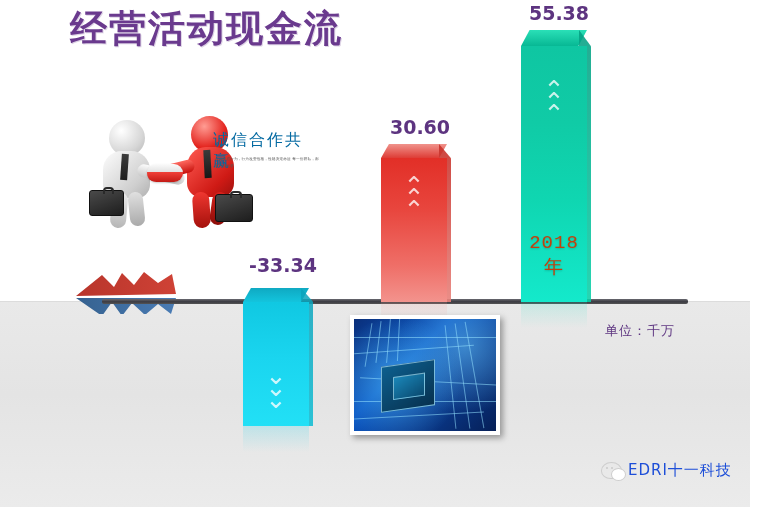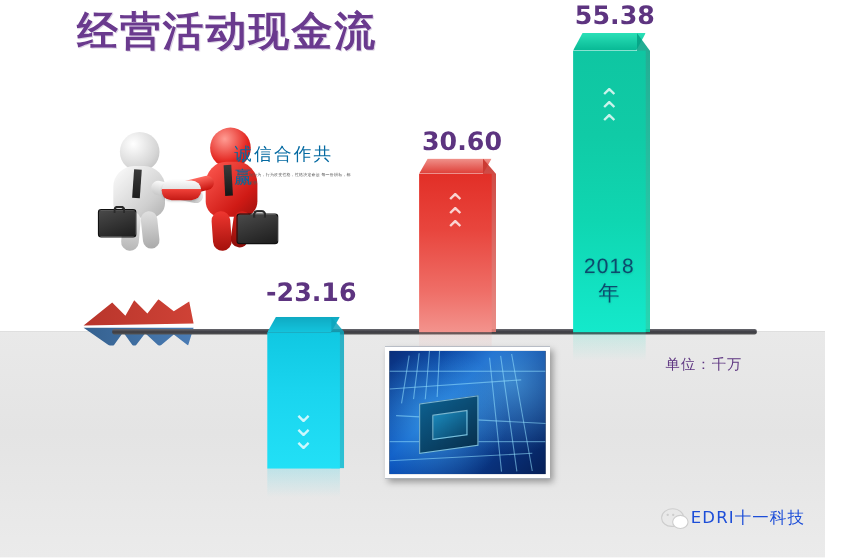--- a/index.html
+++ b/index.html
@@ -60,30 +60,30 @@
     border-radius:2px;
   }
 
   
   .bar{position:absolute;}
   .bar .front{position:absolute;left:0;top:0;width:100%;height:100%;}
   .bar .topface{position:absolute;}
   .bar .sideface{position:absolute;}
   .bar-label{
     position:absolute;width:100%;text-align:center;
-    color:#0c4a6e;font-size:19px;letter-spacing:1px;
-    font-family:Liberation Sans, sans-serif;
+    color:#c2410c;font-size:19px;letter-spacing:1px;
+    font-family:Liberation Mono, monospace;
     text-shadow:0 1px 2px rgba(0,0,0,.18);
   }
   .chev{position:absolute;width:100%;text-align:center;color:rgba(255,255,255,.78);
         font-size:25px;line-height:12px;font-family:"DejaVu Sans",sans-serif;}
   .chev span{display:block;}
   .value{
     position:absolute;text-align:center;
-    color:#5d3480;font-size:23px;font-weight:bold;
+    color:#5d3480;font-size:19px;font-weight:bold;
     font-family:"DejaVu Sans","Liberation Sans",sans-serif;
     white-space:nowrap;
   }
   .reflect{position:absolute;opacity:.30;}
 
   
   .chip-photo{
     position:absolute;left:350px;top:315px;width:150px;height:120px;
     border:4px solid #ffffff;box-sizing:border-box;
     box-shadow:3px 3px 6px rgba(0,0,0,.35);
@@ -180,21 +180,21 @@
             <stop offset="1" stop-color="#4a7cb5"></stop>
         </linearGradient>
       </defs>
       <path d="M4 24 L30 3 L42 15 L50 1 L62 13 L72 0 L86 11 L100 2 L104 22 Z" fill="url(#fr)"></path>
       <path d="M4 26 L30 44 L40 30 L50 44 L60 31 L73 43 L86 32 L99 42 L104 26 Z" fill="url(#fb)"></path>
     </svg>
     <div class="shaft"></div>
   </div>
 
   <div>
-    <div class="value" style="left:233px;top:254px;width:100px;">-23.16</div>
+    <div class="value" style="left:233px;top:254px;width:100px;">-33.34</div>
 
     <div class="bar" style="left:243px;top:302px;width:66px;height:124px;">
       <div class="topface" style="left:0;top:-14px;width:66px;height:14px;
                   background:linear-gradient(180deg,#0fa9c2,#13c4dd);
                   clip-path:polygon(12% 0,100% 0,88% 100%,0 100%);"></div>
       <div class="sideface" style="left:58px;top:-14px;width:12px;height:138px;
                   background:linear-gradient(180deg,#0ca3bb,#0bbcd3);
                   clip-path:polygon(0 0,100% 10%,100% 100%,0 100%);opacity:.85;"></div>
       <div class="front" style="background:linear-gradient(180deg,#10c8e2 0%,#1ad5ef 45%,#22e0f6 100%);"></div>
       <div class="chev" style="top:68px;">

